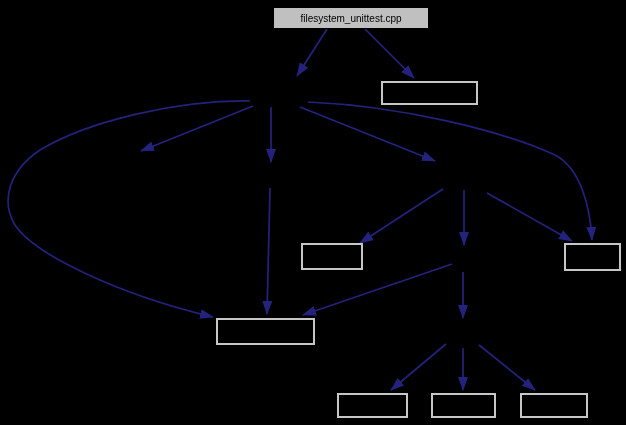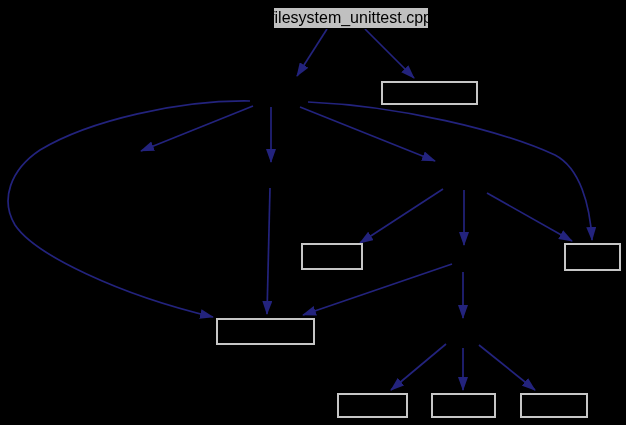--- a/index.html
+++ b/index.html
@@ -1,20 +1,20 @@
 <!DOCTYPE html>
 <html><head>
 <meta charset="utf-8">
 <style>
   html,body{margin:0;padding:0;}
   body{font-family:"Liberation Sans", sans-serif;}
   #stage{position:relative;overflow:hidden;}
   #edges-svg{position:absolute;left:0;top:0;}
   .gbox{position:absolute;box-sizing:border-box;background:transparent;}
-  #root-node{position:absolute;box-sizing:border-box;display:flex;align-items:center;justify-content:center;font-size:16px;white-space:nowrap;}
+  #root-node{position:absolute;box-sizing:border-box;display:flex;align-items:center;justify-content:center;font-size:10px;white-space:nowrap;}
 </style>
 </head>
 <body>
 
 <div id="stage" style="width: 626px; height: 425px; background: rgb(0, 0, 0);">
   <svg id="edges-svg" xmlns="http://www.w3.org/2000/svg" width="626" height="425">
     <defs>
       <marker id="arrowhead" viewBox="0 0 14 10" refX="13" refY="5" markerWidth="14" markerHeight="10" orient="auto" markerUnits="userSpaceOnUse">
         <path id="arrowhead-path" d="M0,0 L14,5 L0,10 Z" fill="#23237d"></path>
       </marker>

